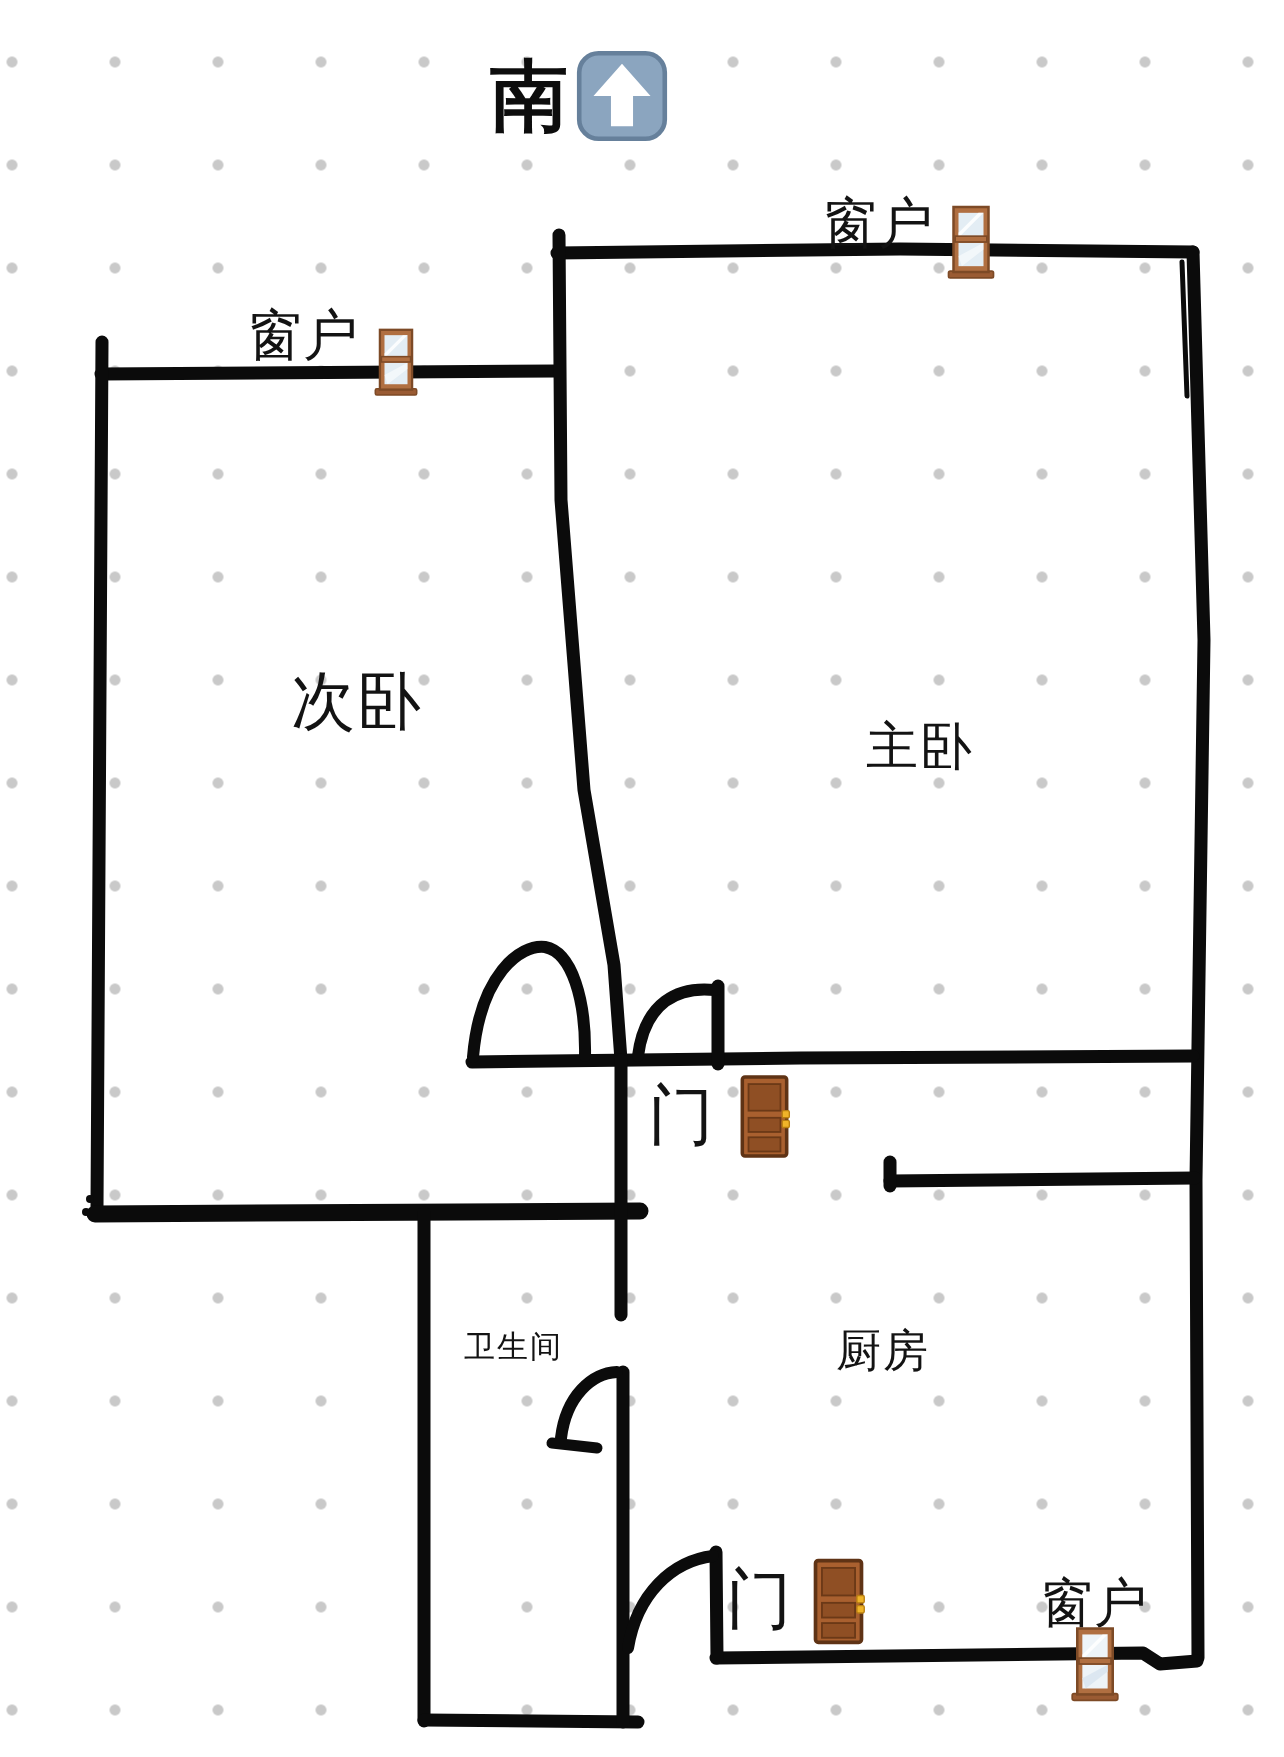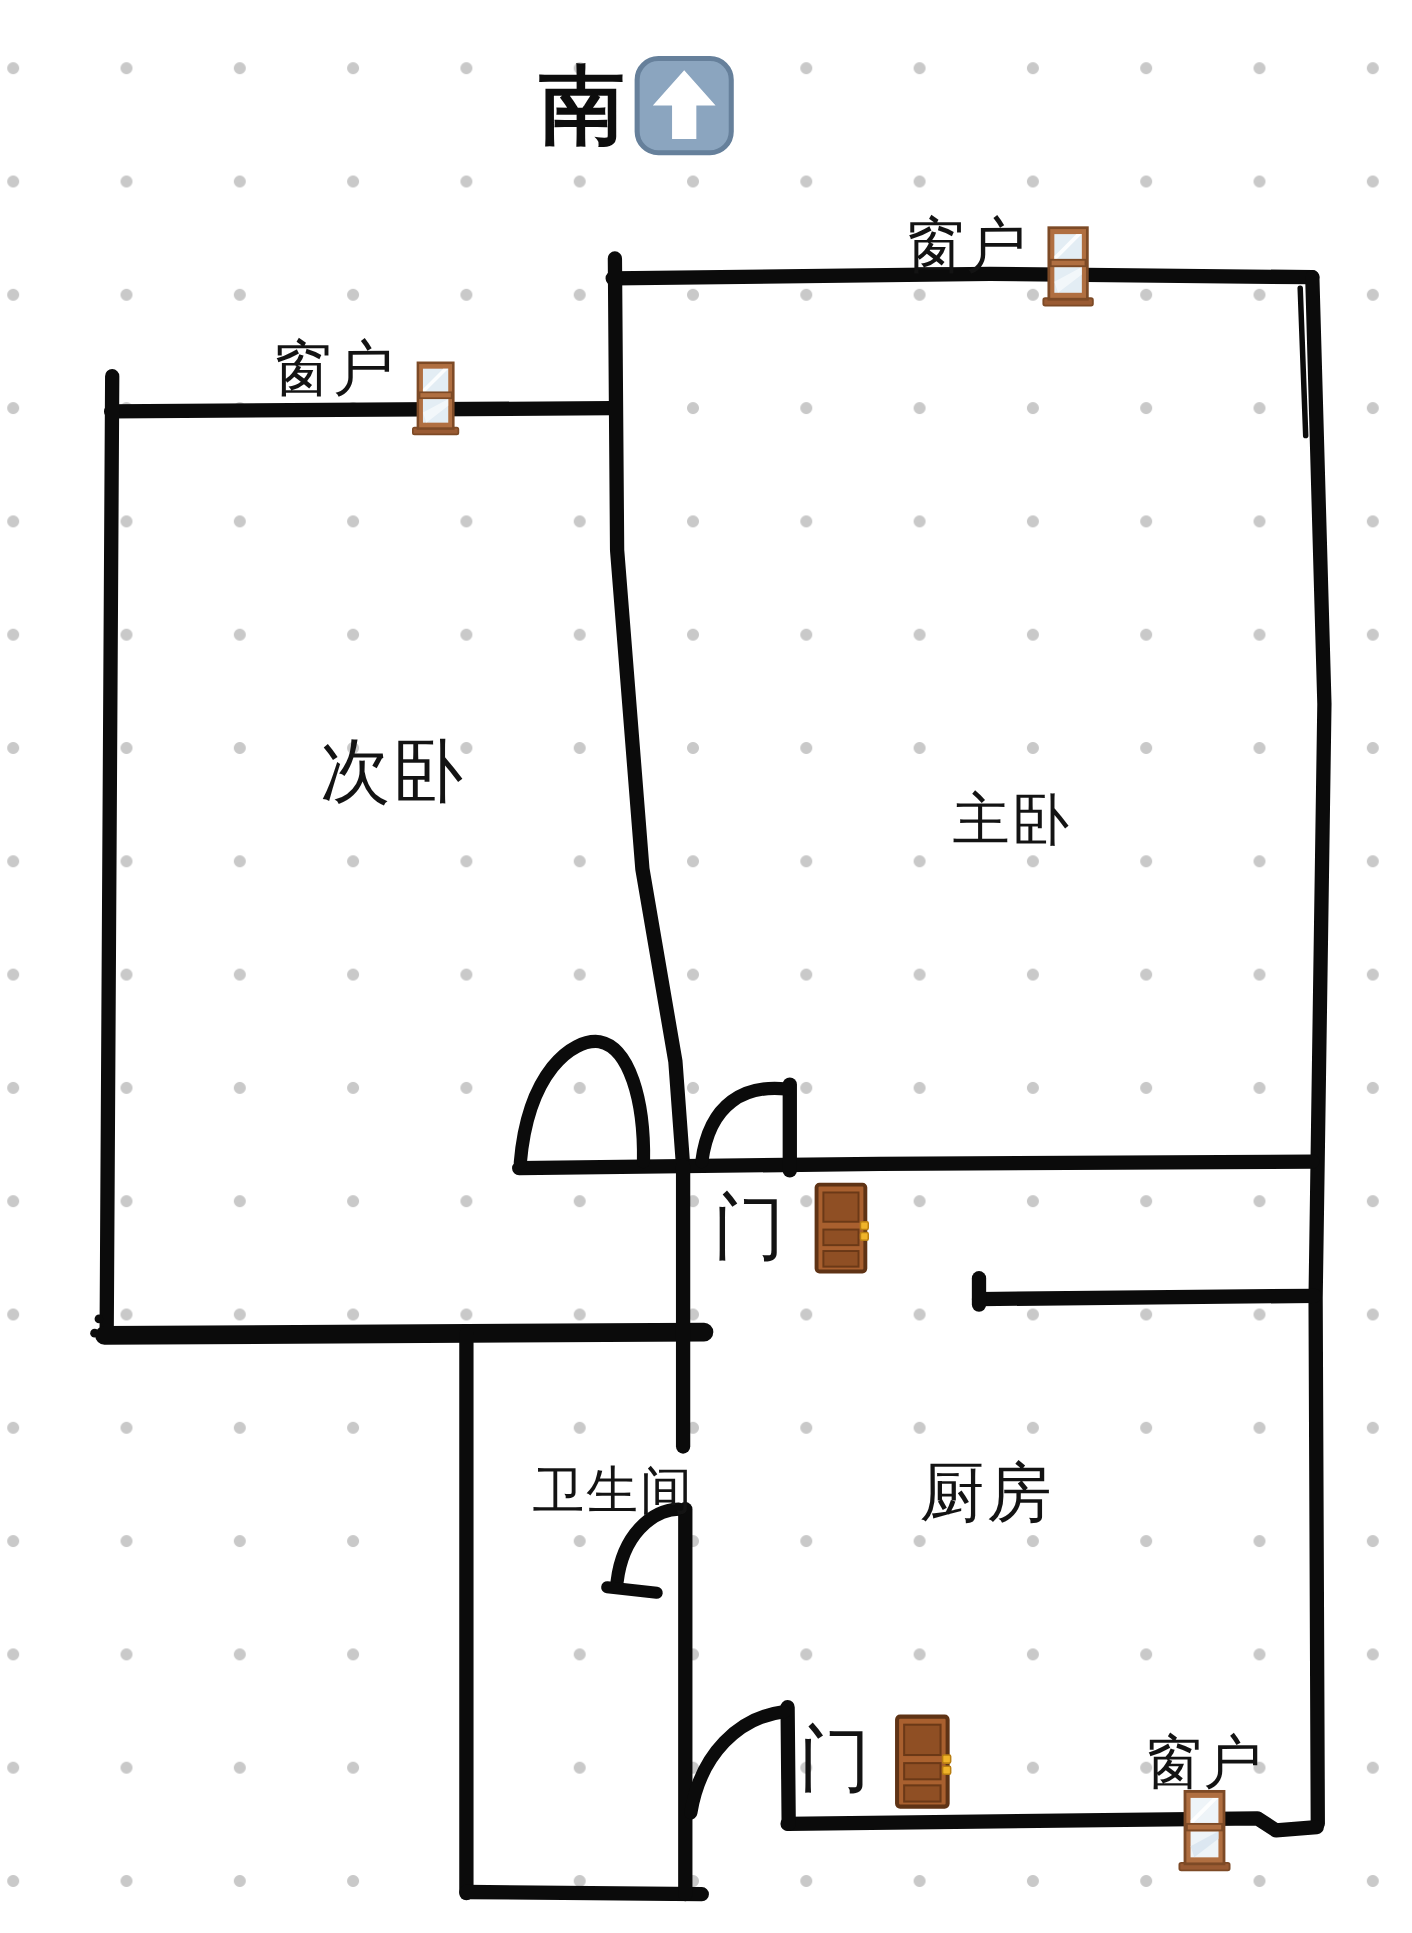--- a/index.html
+++ b/index.html
@@ -143,16 +143,16 @@
       <rect x="13" y="12" width="36" height="30" fill="#8f4f24" stroke="#6b3917" stroke-width="2"></rect>
       <rect x="13" y="50" width="36" height="16" fill="#8f4f24" stroke="#6b3917" stroke-width="2"></rect>
       <rect x="13" y="72" width="36" height="16" fill="#8f4f24" stroke="#6b3917" stroke-width="2"></rect>
       <rect x="51" y="42" width="8" height="8" rx="1.5" fill="#f0b429" stroke="#b97f12" stroke-width="1.5"></rect>
       <rect x="51" y="53" width="8" height="8" rx="1.5" fill="#f0b429" stroke="#b97f12" stroke-width="1.5"></rect>
     </svg>
   </span>
 
   <div class="lbl lbl-room" style="left:291px;top:669px;font-size:64px;">次卧</div>
   <div class="lbl lbl-room" style="left:866px;top:672px;font-size:52px;margin-top:48px;">主卧</div>
-  <div class="lbl lbl-room" style="left:484px;top:1331px;font-size:47px;">卫生间</div>
-  <div class="lbl lbl-room" style="left:836px;top:1328px;font-size:59px;text-align:right;">厨房</div>
+  <div class="lbl lbl-room" style="left:464px;top:1331px;font-size:31px;">卫生间</div>
+  <div class="lbl lbl-room" style="left:836px;top:1328px;font-size:45px;text-align:right;">厨房</div>
 
 </div>
 
 </body></html>

